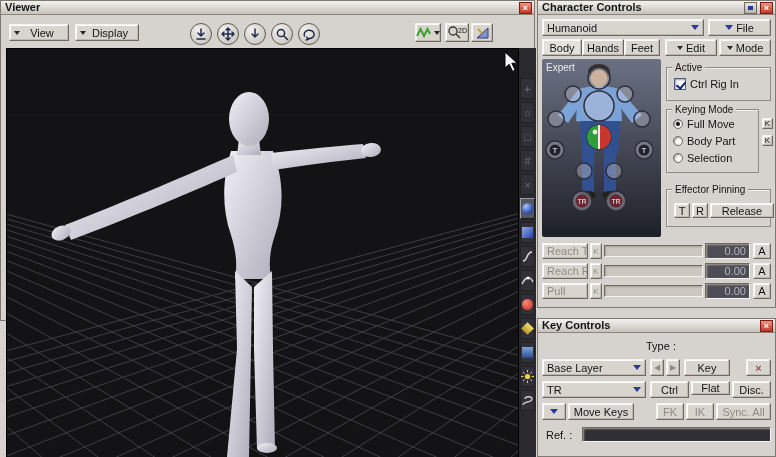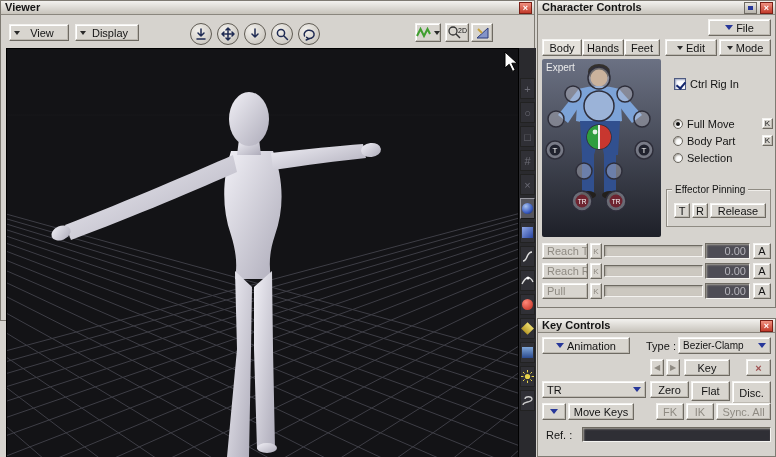--- a/index.html
+++ b/index.html
@@ -254,20 +254,24 @@
   </svg>
 </div>
 
 <div class="panel" style="left:537px;top:0;width:239px;height:308px">
   <div class="tbar">
     <span>Character Controls</span>
     <span class="dockbtn" style="right:18px"></span>
     <span class="xbtn" style="right:2px">×</span>
   </div>
 
+  <div class="b split" style="left:4px;top:18px;width:162px;height:17px">
+    <span>Humanoid</span>
+    <span class="tri"></span>
+  </div>
   <div class="b" style="left:170px;top:18px;width:63px;height:17px">
     <span class="tri"></span>
     <span>File</span>
   </div>
 
   <div class="b" style="left:4px;top:38px;width:40px;height:17px;background:#e4e1db">
     <span>Body</span>
   </div>
   <div class="b" style="left:44px;top:38px;width:42px;height:17px">
     <span>Hands</span>
@@ -333,23 +337,29 @@
         <text x="102" y="94" font-size="8" fill="#fff" text-anchor="middle">T</text>
         <circle cx="40" cy="142" r="6.5" fill="#6e2430"></circle>
         <circle cx="74" cy="142" r="6.5" fill="#6e2430"></circle>
         <text x="40" y="144.5" font-size="6.5" fill="#fff" text-anchor="middle">TR</text>
         <text x="74" y="144.5" font-size="6.5" fill="#fff" text-anchor="middle">TR</text>
       </g>
     </svg>
     <div class="lbl" style="left:4px;top:3px;color:#ececec;font-size:10px">Expert</div>
   </div>
 
+  <div class="grp" style="left:128px;top:66px;width:105px;height:34px">
+    <span class="lg">Active</span>
+  </div>
   <span class="cb" style="left:136px;top:77px"></span>
   <span class="lbl" style="left:152px;top:77px">Ctrl Rig In</span>
 
+  <div class="grp" style="left:128px;top:108px;width:93px;height:64px">
+    <span class="lg">Keying Mode</span>
+  </div>
   <span class="radio sel" style="left:135px;top:118px"></span>
   <span class="lbl" style="left:149px;top:117px">Full Move</span>
   <span class="radio" style="left:135px;top:135px"></span>
   <span class="lbl" style="left:149px;top:134px">Body Part</span>
   <span class="radio" style="left:135px;top:152px"></span>
   <span class="lbl" style="left:149px;top:151px">Selection</span>
   <div class="b" style="left:224px;top:117px;width:11px;height:11px;font-size:8px">
     <span>K</span>
   </div>
   <div class="b" style="left:224px;top:134px;width:11px;height:11px;font-size:8px">
@@ -358,21 +368,21 @@
 
   <div class="grp" style="left:128px;top:188px;width:105px;height:38px">
     <span class="lg">Effector Pinning</span>
   </div>
   <div class="b" style="left:136px;top:202px;width:16px;height:15px">
     <span>T</span>
   </div>
   <div class="b" style="left:154px;top:202px;width:16px;height:15px">
     <span>R</span>
   </div>
-  <div class="b" style="left:172px;top:202px;width:56px;height:15px">
+  <div class="b" style="left:172px;top:202px;width:64px;height:15px">
     <span>Release</span>
   </div>
 
   <div class="b left gray" style="left:4px;top:242px;width:46px;height:16px">
     <span>Reach T</span>
   </div>
   <div class="b gray" style="left:52px;top:242px;width:12px;height:16px;font-size:8px">
     <span>K</span>
   </div>
   <div class="sunk" style="left:66px;top:244px;width:99px;height:12px"></div>
@@ -405,54 +415,50 @@
     <span>A</span>
   </div>
 </div>
 
 <div class="panel" style="left:537px;top:318px;width:239px;height:139px">
   <div class="tbar">
     <span>Key Controls</span>
     <span class="xbtn" style="right:2px">×</span>
   </div>
 
-  <div class="b" style="left:4px;top:18px;width:88px;height:17px">
+  <span class="lbl" style="left:108px;top:21px">Type :</span>
+
+  <div class="b split" style="left:4px;top:40px;width:104px;height:17px">
+    <span>Base Layer</span>
     <span class="tri"></span>
-    <span>Animation</span>
-  </div>
-  <span class="lbl" style="left:108px;top:21px">Type :</span>
-  <div class="b split" style="left:140px;top:18px;width:93px;height:17px">
-    <span style="font-size:10px">Bezier-Clamp</span>
-    <span class="tri"></span>
-  </div>
-
+  </div>
   <div class="b gray" style="left:112px;top:40px;width:14px;height:17px;font-size:8px">
     <span>◀</span>
   </div>
   <div class="b gray" style="left:128px;top:40px;width:14px;height:17px;font-size:8px">
     <span>▶</span>
   </div>
   <div class="b" style="left:146px;top:40px;width:46px;height:17px">
     <span>Key</span>
   </div>
   <div class="b" style="left:208px;top:40px;width:25px;height:17px;color:#a05050;font-weight:bold">
     <span>×</span>
   </div>
 
   <div class="b split" style="left:4px;top:62px;width:104px;height:17px">
     <span>TR</span>
     <span class="tri"></span>
   </div>
   <div class="b" style="left:112px;top:62px;width:39px;height:17px">
-    <span>Zero</span>
-  </div>
-  <div class="b" style="left:153px;top:62px;width:39px;height:20px">
+    <span>Ctrl</span>
+  </div>
+  <div class="b" style="left:153px;top:62px;width:39px;height:14px">
     <span>Flat</span>
   </div>
-  <div class="b" style="left:194px;top:62px;width:39px;height:23px">
+  <div class="b" style="left:194px;top:62px;width:39px;height:17px">
     <span>Disc.</span>
   </div>
 
   <div class="b" style="left:4px;top:84px;width:24px;height:17px">
     <span class="tri"></span>
   </div>
   <div class="b" style="left:30px;top:84px;width:66px;height:17px">
     <span>Move Keys</span>
   </div>
   <div class="b gray" style="left:118px;top:84px;width:28px;height:17px">

